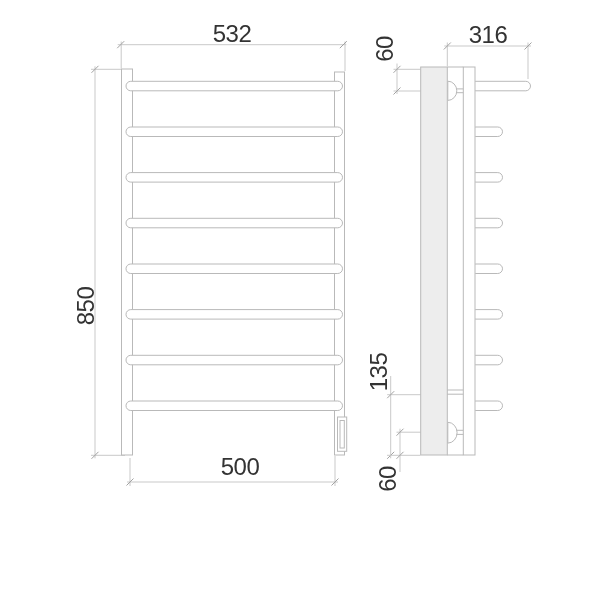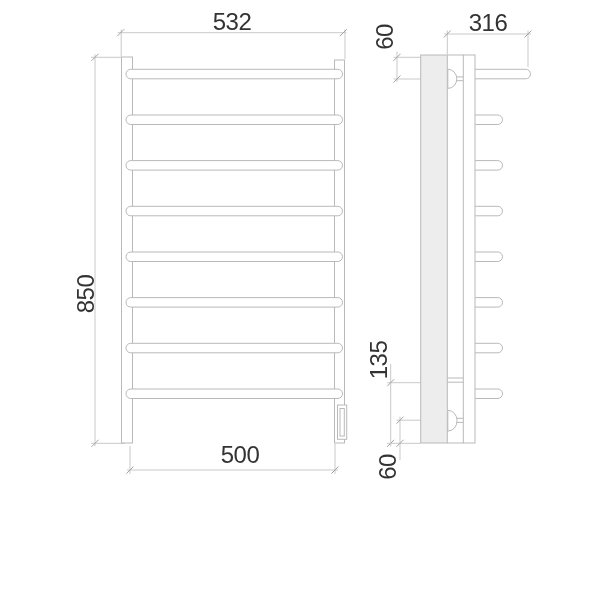--- a/index.html
+++ b/index.html
@@ -1,16 +1,16 @@
 <!DOCTYPE html>
 <html style="--line-color: #b9b9b9; --dim-color: #c9c9c9; --tick-color: #a2a2a2; --text-color: #333333; --wall-fill: #ededed; --bg-color: #ffffff;"><head>
 <meta charset="utf-8">
 <style>
   html,body{margin:0;padding:0;background:var(--bg-color,#fff);}
-  .stage{width:600px;height:488px;position:relative;background:var(--bg-color,#ffffff);}
+  .stage{width:600px;height:488px;position:relative;background:var(--bg-color,#ffffff);margin-top:12px;}
   svg{display:block;}
   .obj{fill:#ffffff;stroke:var(--line-color,#b9b9b9);stroke-width:1;}
   .objline{fill:none;stroke:var(--line-color,#b9b9b9);stroke-width:1;}
   .wall{fill:var(--wall-fill,#ededed);stroke:var(--line-color,#b9b9b9);stroke-width:1;}
   .dimline{fill:none;stroke:var(--dim-color,#c9c9c9);stroke-width:1;}
   .tick{fill:none;stroke:var(--tick-color,#a2a2a2);stroke-width:1;}
   text.dimtext{fill:var(--text-color,#333333);
     font-family:"Liberation Sans",sans-serif;font-size:24px;letter-spacing:-0.5px;}
 </style>
 </head>

